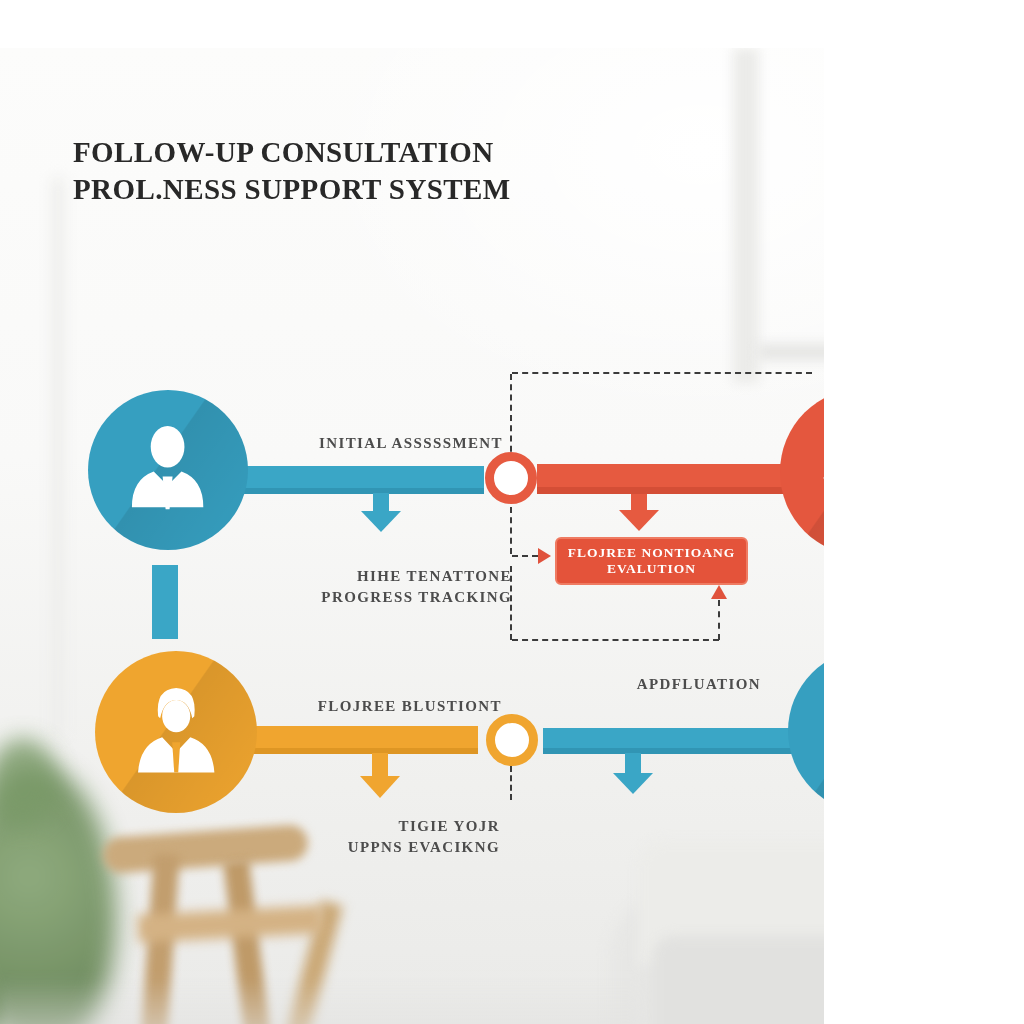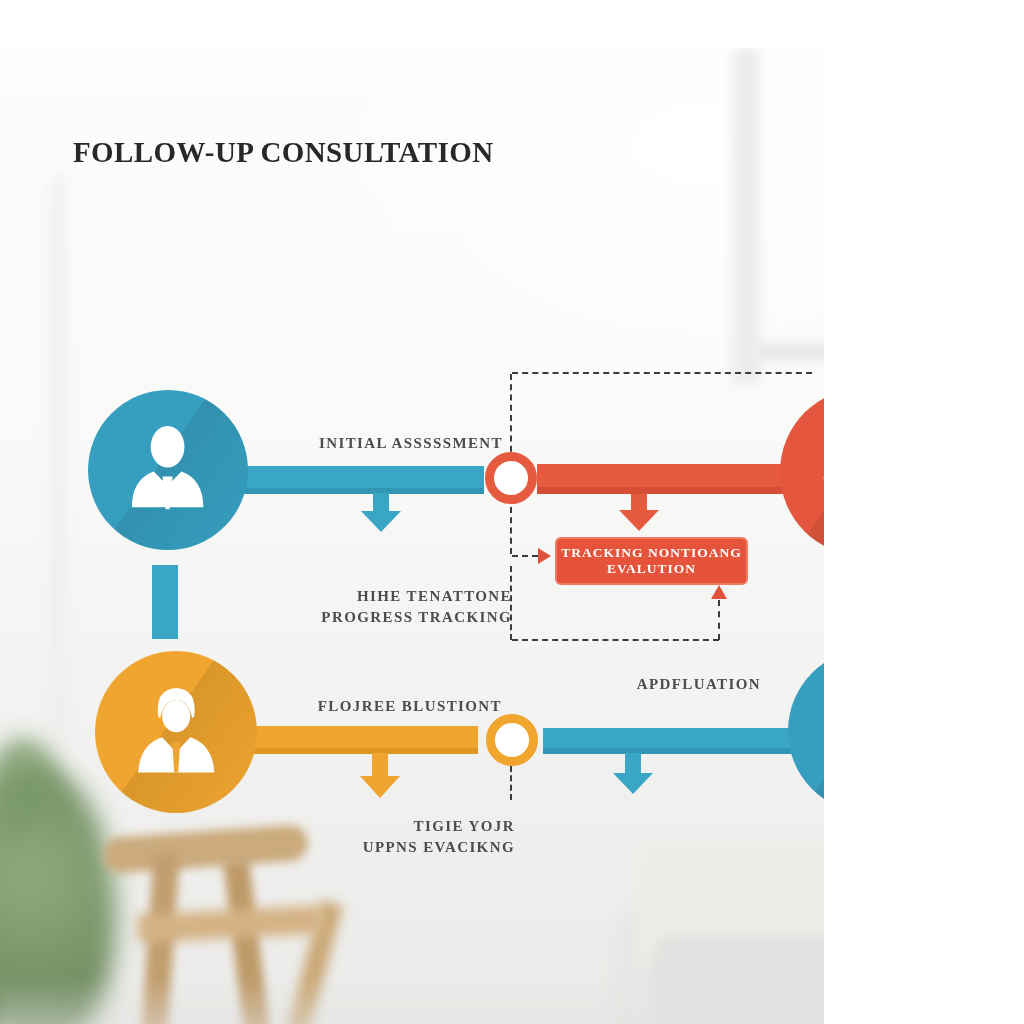--- a/index.html
+++ b/index.html
@@ -86,20 +86,21 @@
   <div class="abs bg bg-chair-leg3"></div>
   <div class="abs bg bg-chair-seat"></div>
   <div class="abs bg bg-couch-arm"></div>
   <div class="abs bg bg-couch-back"></div>
   <div class="abs bg bg-couch-seat"></div>
   <div class="abs bg bg-couch-shadow"></div>
   <div class="abs bg bg-floor"></div>
 
   <div class="abs fg title">
     <div>FOLLOW-UP CONSULTATION</div>
+    <div>PROL.NESS SUPPORT SYSTEM</div>
   </div>
 
   <div class="abs fg dash-h" style="left:512px;top:324px;width:300px;"></div>
   <div class="abs fg dash-v" style="left:510px;top:326px;height:180px;"></div>
   <div class="abs fg dash-h" style="left:512px;top:507px;width:26px;"></div>
   <div class="abs fg dash-arrow-right" style="left:538px;top:500px;"></div>
   <div class="abs fg dash-v" style="left:510px;top:518px;height:74px;"></div>
   <div class="abs fg dash-h" style="left:512px;top:591px;width:207px;"></div>
   <div class="abs fg dash-v" style="left:718px;top:552px;height:40px;"></div>
   <div class="abs fg dash-arrow-up" style="left:711px;top:537px;"></div>
@@ -120,35 +121,35 @@
   <div class="abs fg bar bar-orange" style="left:240px;top:678px;width:238px;"></div>
   <div class="abs fg bar bar-blue" style="left:543px;top:680px;width:250px;height:26px;"></div>
   <div class="abs fg ring ring-orange" style="left:486px;top:666px;"></div>
 
   <div class="abs fg stem stem-orange" style="left:372px;top:705px;height:24px;"></div>
   <div class="abs fg head head-orange" style="left:360px;top:728px;"></div>
   <div class="abs fg stem stem-blue" style="left:625px;top:705px;height:21px;"></div>
   <div class="abs fg head head-blue" style="left:613px;top:725px;"></div>
 
   <div class="abs fg lbl" style="left:243px;top:385px;width:260px;">INITIAL ASSSSSMENT</div>
-  <div class="abs fg lbl" style="left:252px;top:538px;width:260px;">
+  <div class="abs fg lbl" style="left:252px;top:518px;width:260px;">
     <div>HIHE TENATTONE</div>
     <div>PROGRESS TRACKING</div>
   </div>
   <div class="abs fg lbl" style="left:242px;top:648px;width:260px;">FLOJREE BLUSTIONT</div>
   <div class="abs fg lbl" style="left:541px;top:626px;width:220px;">
     <div>APDFLUATION</div>
   </div>
-  <div class="abs fg lbl" style="left:255px;top:768px;width:260px;">
+  <div class="abs fg lbl" style="left:240px;top:768px;width:260px;">
     <div>TIGIE YOJR</div>
     <div>UPPNS EVACIKNG</div>
   </div>
 
   <div class="abs fg callout">
-    <div>TRACKING NONTIOANG</div>
+    <div>FLOJREE NONTIOANG</div>
     <div>EVALUTION</div>
   </div>
 
   <div class="abs fg node node-blue" style="left:88px;top:342px;width:160px;height:160px;">
     <svg viewBox="0 0 100 100">
       <ellipse cx="50" cy="27" rx="17" ry="21" fill="#ffffff"></ellipse>
       <path d="M14 88 Q14 60 36 52 L50 66 L64 52 Q86 60 86 88 Z" fill="#ffffff"></path>
       <polygon points="45,57 55,57 52,90 48,90" fill="#ffffff"></polygon>
     </svg>
   </div>

